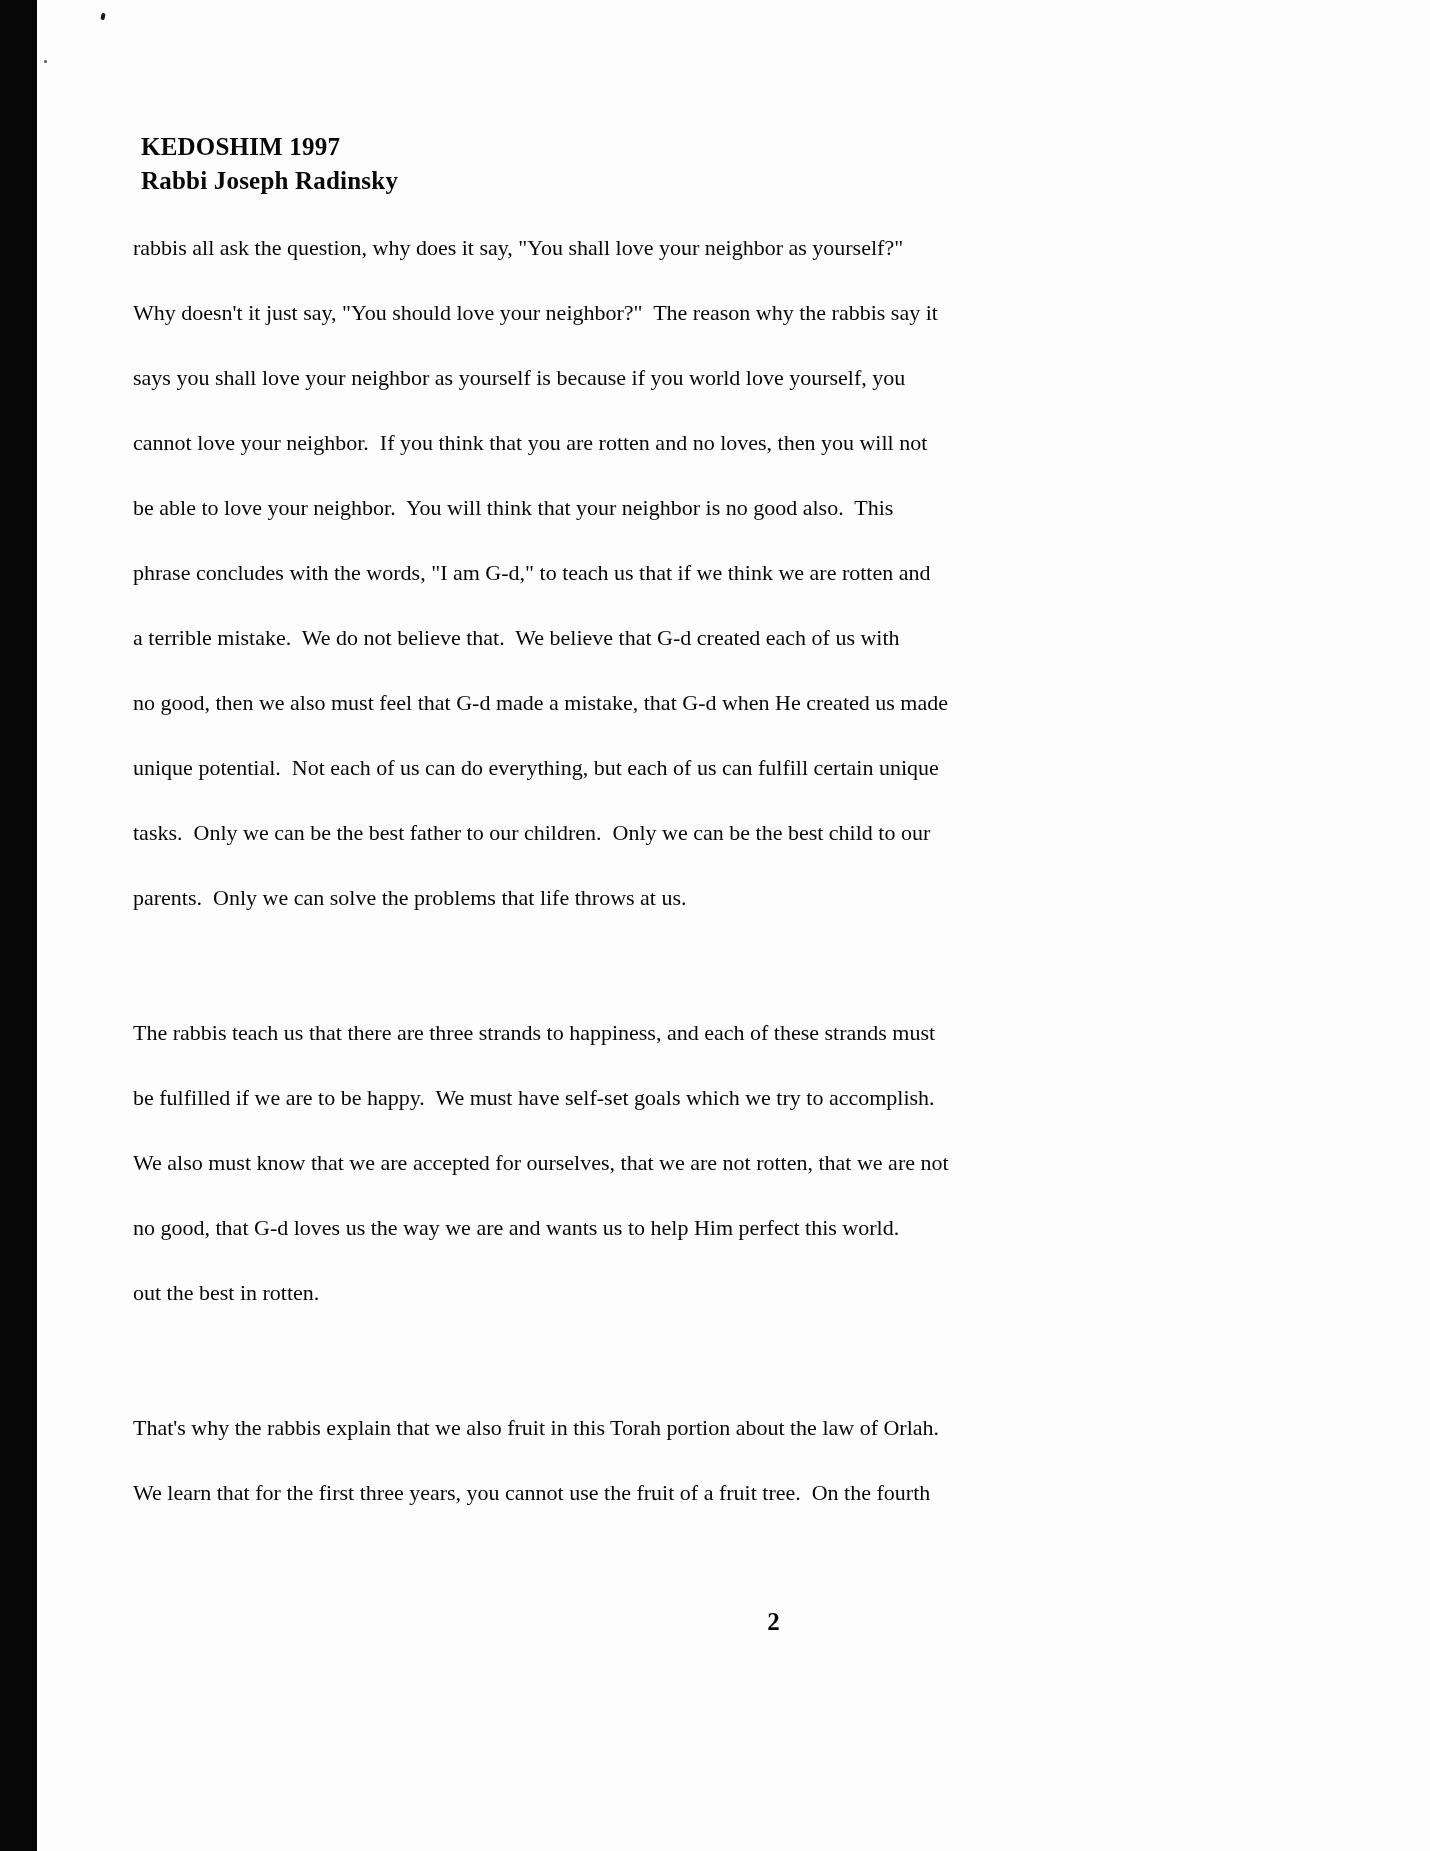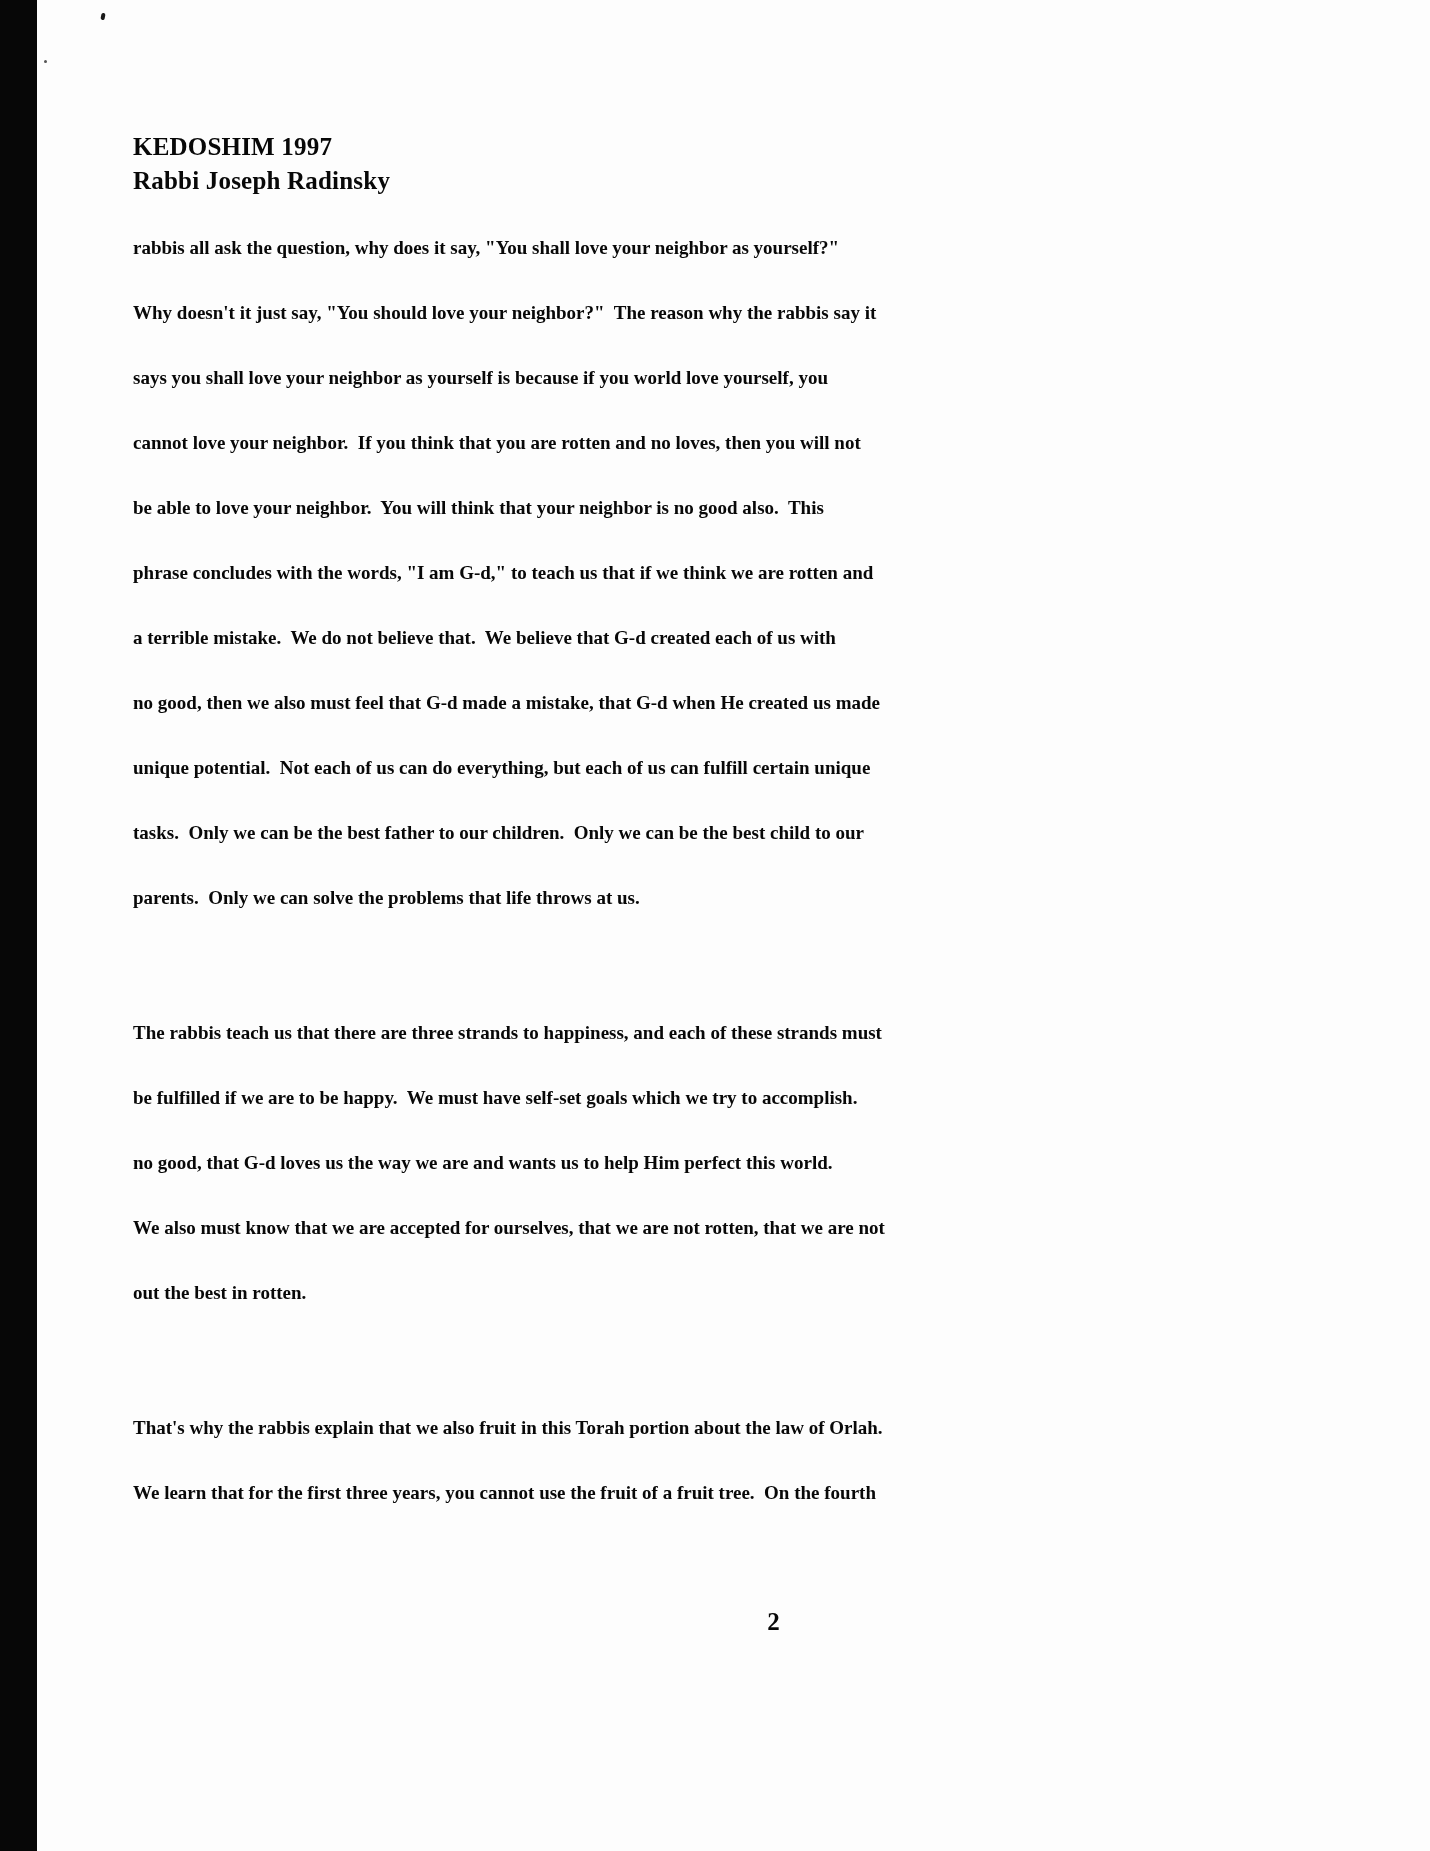--- a/index.html
+++ b/index.html
@@ -26,32 +26,32 @@
   }
   .speck2{
     position:absolute;left:44px;top:60px;width:3px;height:3px;
     background:#555;border-radius:50%;
   }
   .content{
     position:absolute;left:133px;top:0;width:1100px;
     filter:blur(0.3px) contrast(1.02);
   }
   .doc-header{
-    position:absolute;left:0;top:130px;
+    position:absolute;left:8px;top:130px;
     font-size:25px;font-weight:700;line-height:34px;
     letter-spacing:0.2px;
     white-space:nowrap;
   }
   .doc-body{
     position:absolute;left:0;top:215px;width:960px;
   }
   .paragraph{margin:0 0 70px 0;}
   .line{
     height:65px;line-height:65px;
-    font-size:19px;font-weight:700;
+    font-size:22px;font-weight:400;
     white-space:nowrap;
   }
   .line span{
     white-space:pre;
     padding-right:9px;
     
     background-image:linear-gradient(
       to bottom,
       transparent 0,
       transparent 37px,
@@ -91,22 +91,22 @@
           <div class="line"><span>phrase concludes with the words, "I am G-d," to teach us that if we think we are rotten and</span></div>
           <div class="line"><span>a terrible mistake.  We do not believe that.  We believe that G-d created each of us with</span></div>
           <div class="line"><span>no good, then we also must feel that G-d made a mistake, that G-d when He created us made</span></div>
           <div class="line"><span>unique potential.  Not each of us can do everything, but each of us can fulfill certain unique</span></div>
           <div class="line"><span>tasks.  Only we can be the best father to our children.  Only we can be the best child to our</span></div>
           <div class="line"><span>parents.  Only we can solve the problems that life throws at us.</span></div>
         </div>
         <div class="paragraph">
           <div class="line"><span>The rabbis teach us that there are three strands to happiness, and each of these strands must</span></div>
           <div class="line"><span>be fulfilled if we are to be happy.  We must have self-set goals which we try to accomplish.</span></div>
+          <div class="line"><span>We also must know that we are accepted for ourselves, that we are not rotten, that we are not</span></div>
           <div class="line"><span>no good, that G-d loves us the way we are and wants us to help Him perfect this world.</span></div>
-          <div class="line"><span>We also must know that we are accepted for ourselves, that we are not rotten, that we are not</span></div>
           <div class="line"><span>out the best in rotten.</span></div>
         </div>
         <div class="paragraph">
           <div class="line"><span>That's why the rabbis explain that we also fruit in this Torah portion about the law of Orlah.</span></div>
           <div class="line"><span>We learn that for the first three years, you cannot use the fruit of a fruit tree.  On the fourth</span></div>
         </div>
       </main>
 
     <div class="pageno">2</div>
   </div>

